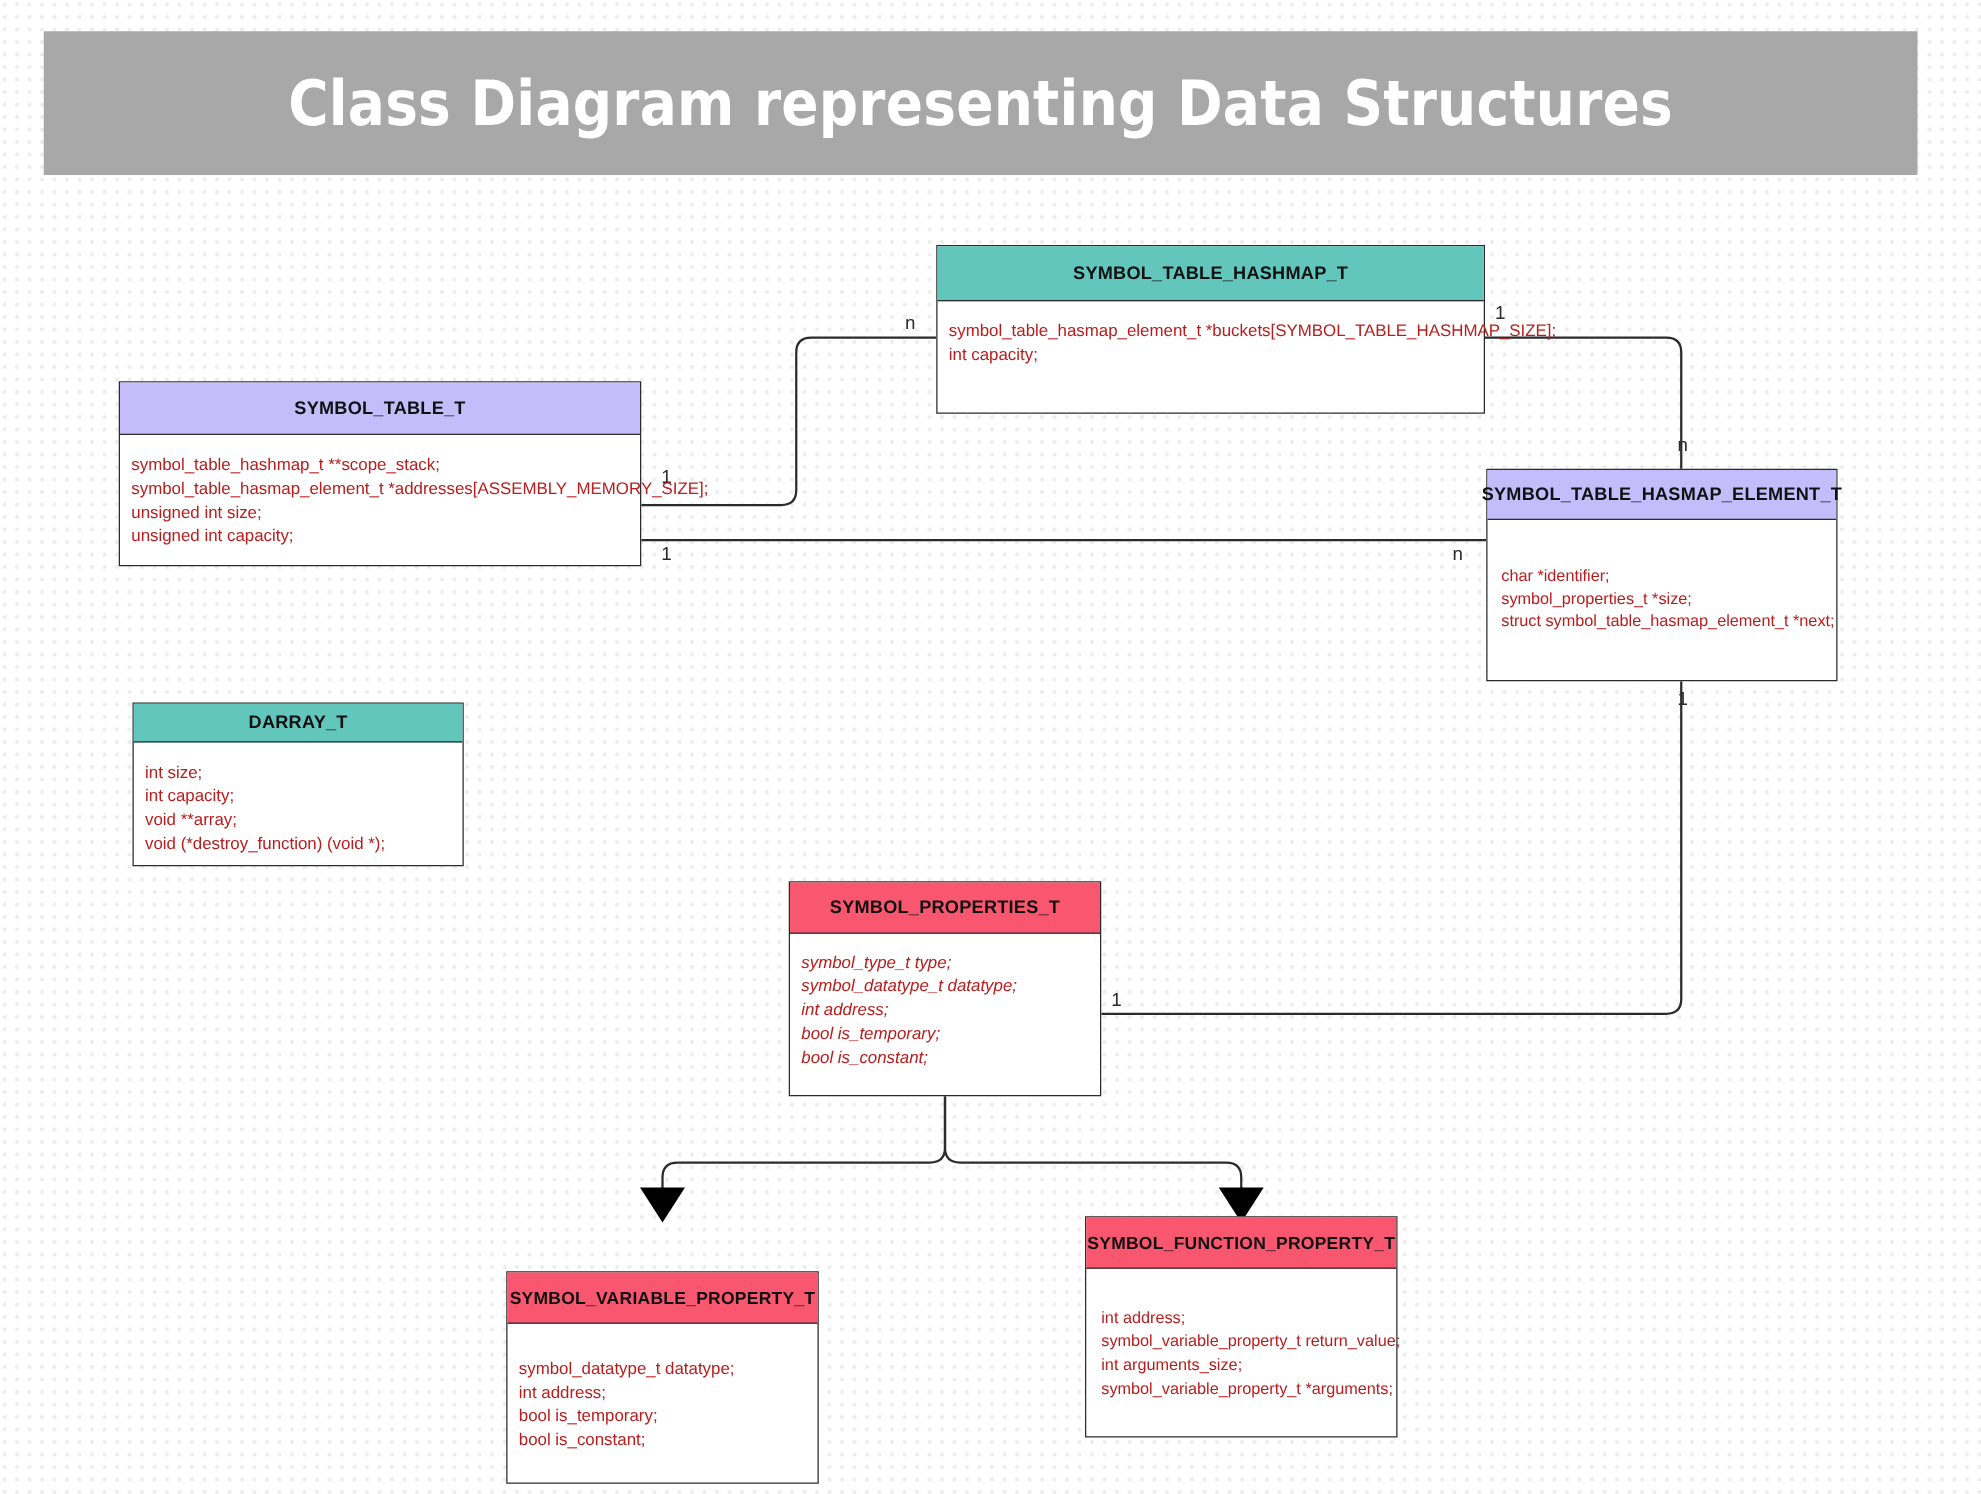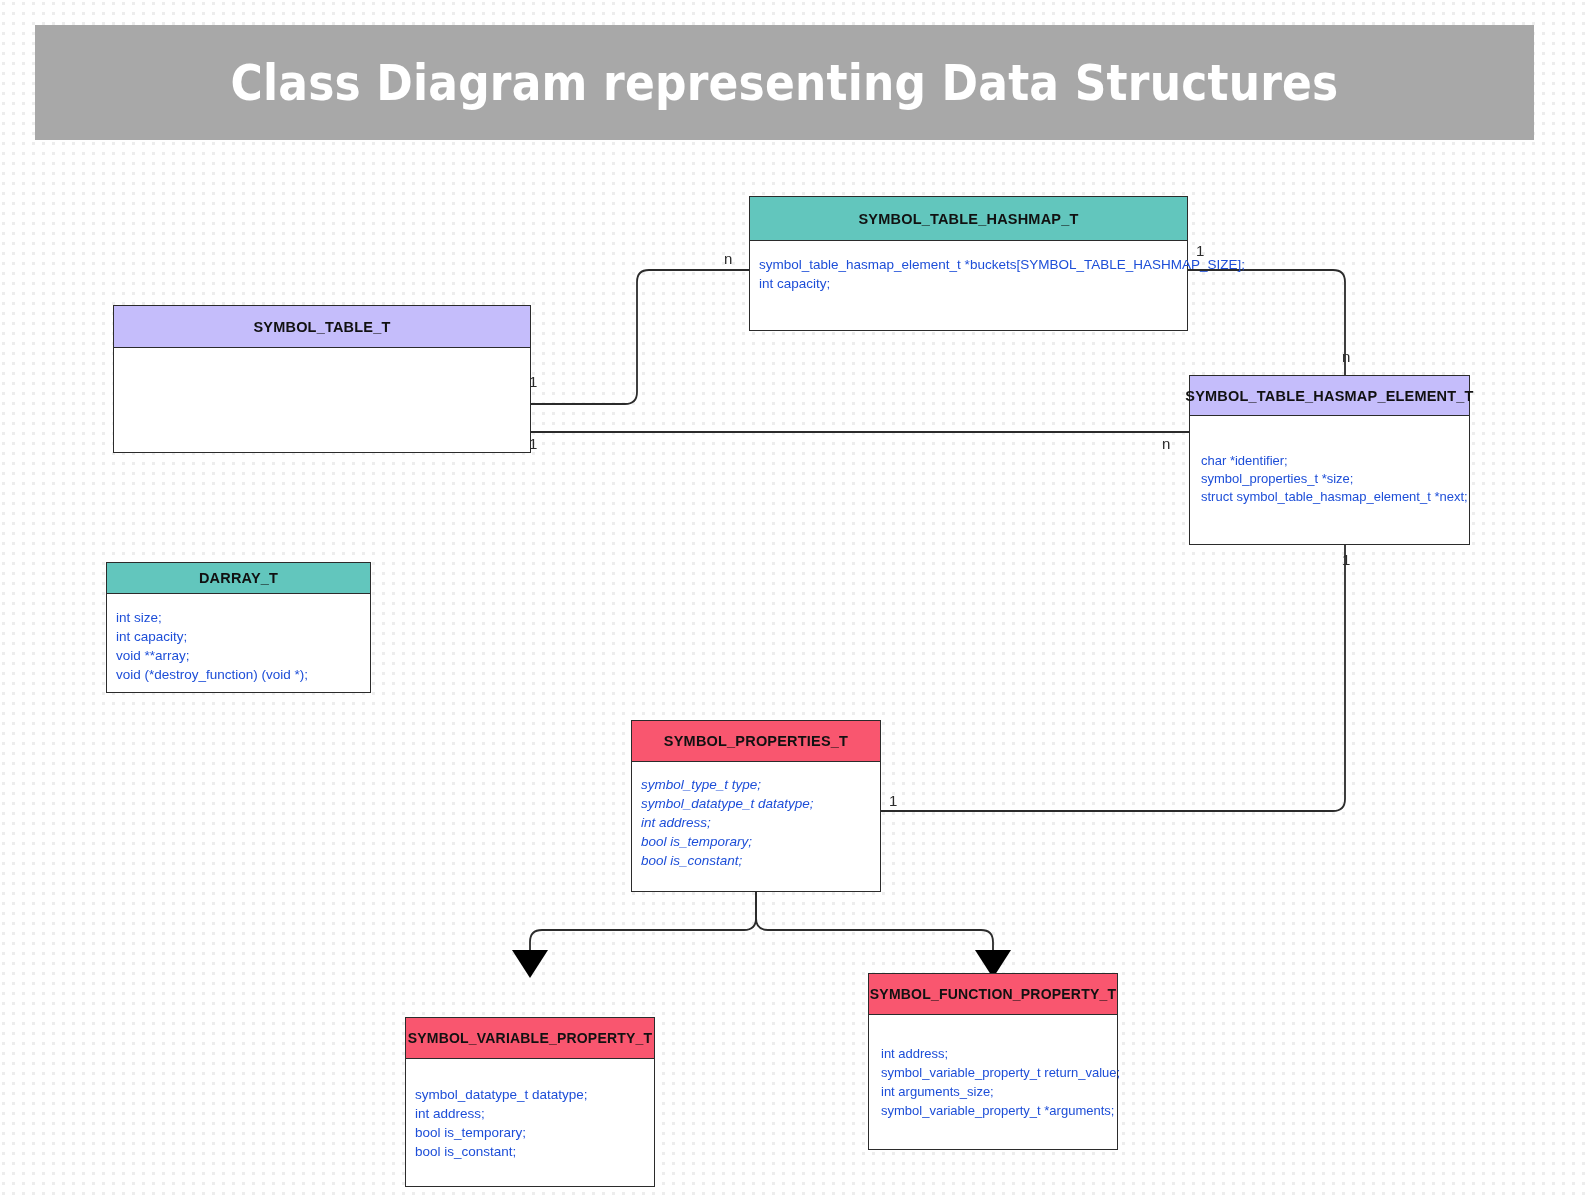--- a/index.html
+++ b/index.html
@@ -68,21 +68,21 @@
   }
   .uml-header.teal   { background: #62c6bd; }
   .uml-header.purple { background: #c5bdfb; }
   .uml-header.red    { background: #f9566f; }
 
   .uml-body {
     flex: 1;
     padding: 14px 8px 8px 9px;
     font-size: 13.5px;
     line-height: 19px;
-    color: #1d4ed8;
+    color: #b91c1c;
     white-space: nowrap;
   }
   .uml-body .attr { display: block; }
 
   
   #wires {
     position: absolute;
     left: 0; top: 0;
     width: 1585px;
     height: 1195px;
@@ -133,22 +133,28 @@
   <div class="mult" style="left:889px; top:793px;">1</div>
 
   <div class="uml-class" style="left:749px; top:196px; width:439px; height:135px;">
     <div class="uml-header teal" style="height:44px;">SYMBOL_TABLE_HASHMAP_T</div>
     <div class="uml-body">
       <span class="attr">symbol_table_hasmap_element_t *buckets[SYMBOL_TABLE_HASHMAP_SIZE];</span>
       <span class="attr">int capacity;</span>
     </div>
   </div>
 
-  <div class="uml-class" style="left:113px; top:305px; width:418px; height:148px;">
+  <div class="uml-class" style="left:95px; top:305px; width:418px; height:148px;">
     <div class="uml-header purple" style="height:42px;">SYMBOL_TABLE_T</div>
+    <div class="uml-body">
+      <span class="attr">symbol_table_hashmap_t **scope_stack;</span>
+      <span class="attr">symbol_table_hasmap_element_t *addresses[ASSEMBLY_MEMORY_SIZE];</span>
+      <span class="attr">unsigned int size;</span>
+      <span class="attr">unsigned int capacity;</span>
+    </div>
   </div>
 
   <div class="uml-class" style="left:1189px; top:375px; width:281px; height:170px;">
     <div class="uml-header purple" style="height:40px;">SYMBOL_TABLE_HASMAP_ELEMENT_T</div>
     <div class="uml-body" style="padding-top:36px; font-size:13px; line-height:18px; padding-left:11px;">
       <span class="attr">char *identifier;</span>
       <span class="attr">symbol_properties_t *size;</span>
       <span class="attr"> struct symbol_table_hasmap_element_t *next;</span>
     </div>
   </div>
@@ -156,21 +162,21 @@
   <div class="uml-class" style="left:84px; top:562px; width:265px; height:131px;margin-left:22px;">
     <div class="uml-header teal" style="height:41px;">DARRAY_T</div>
     <div class="uml-body">
       <span class="attr">int size;</span>
       <span class="attr">int capacity;</span>
       <span class="attr">void **array;</span>
       <span class="attr">void (*destroy_function) (void *);</span>
     </div>
   </div>
 
-  <div class="uml-class" style="left:631px; top:705px; width:250px; height:172px;margin-top:15px;">
+  <div class="uml-class" style="left:631px; top:705px; width:250px; height:172px;">
     <div class="uml-header red" style="height:41px;">SYMBOL_PROPERTIES_T</div>
     <div class="uml-body" style="padding-top:13px;font-style:italic;">
       <span class="attr">symbol_type_t type;</span>
       <span class="attr">symbol_datatype_t datatype;</span>
       <span class="attr">int address;</span>
       <span class="attr">bool is_temporary;</span>
       <span class="attr">bool is_constant;</span>
     </div>
   </div>
 

